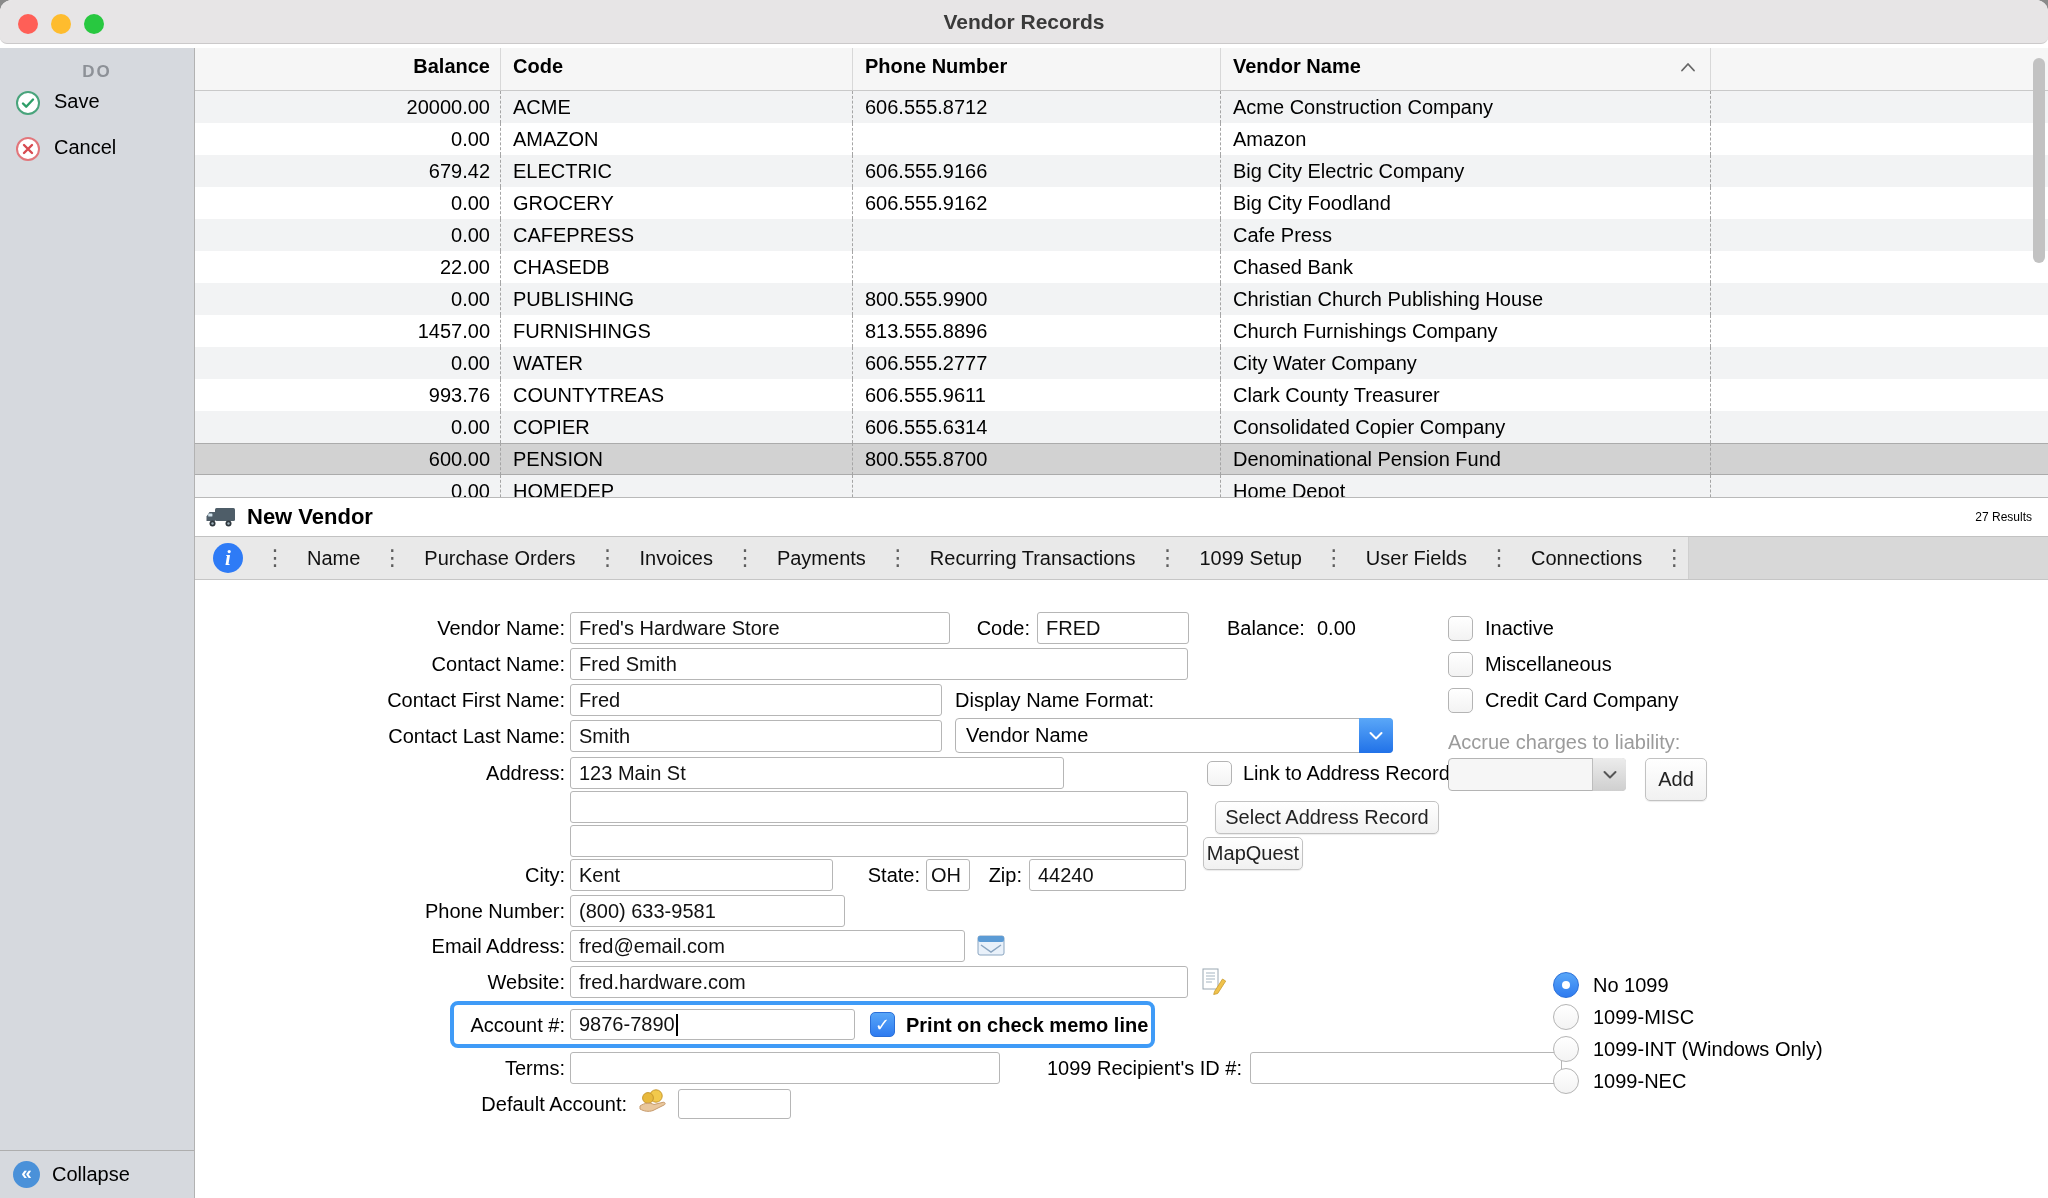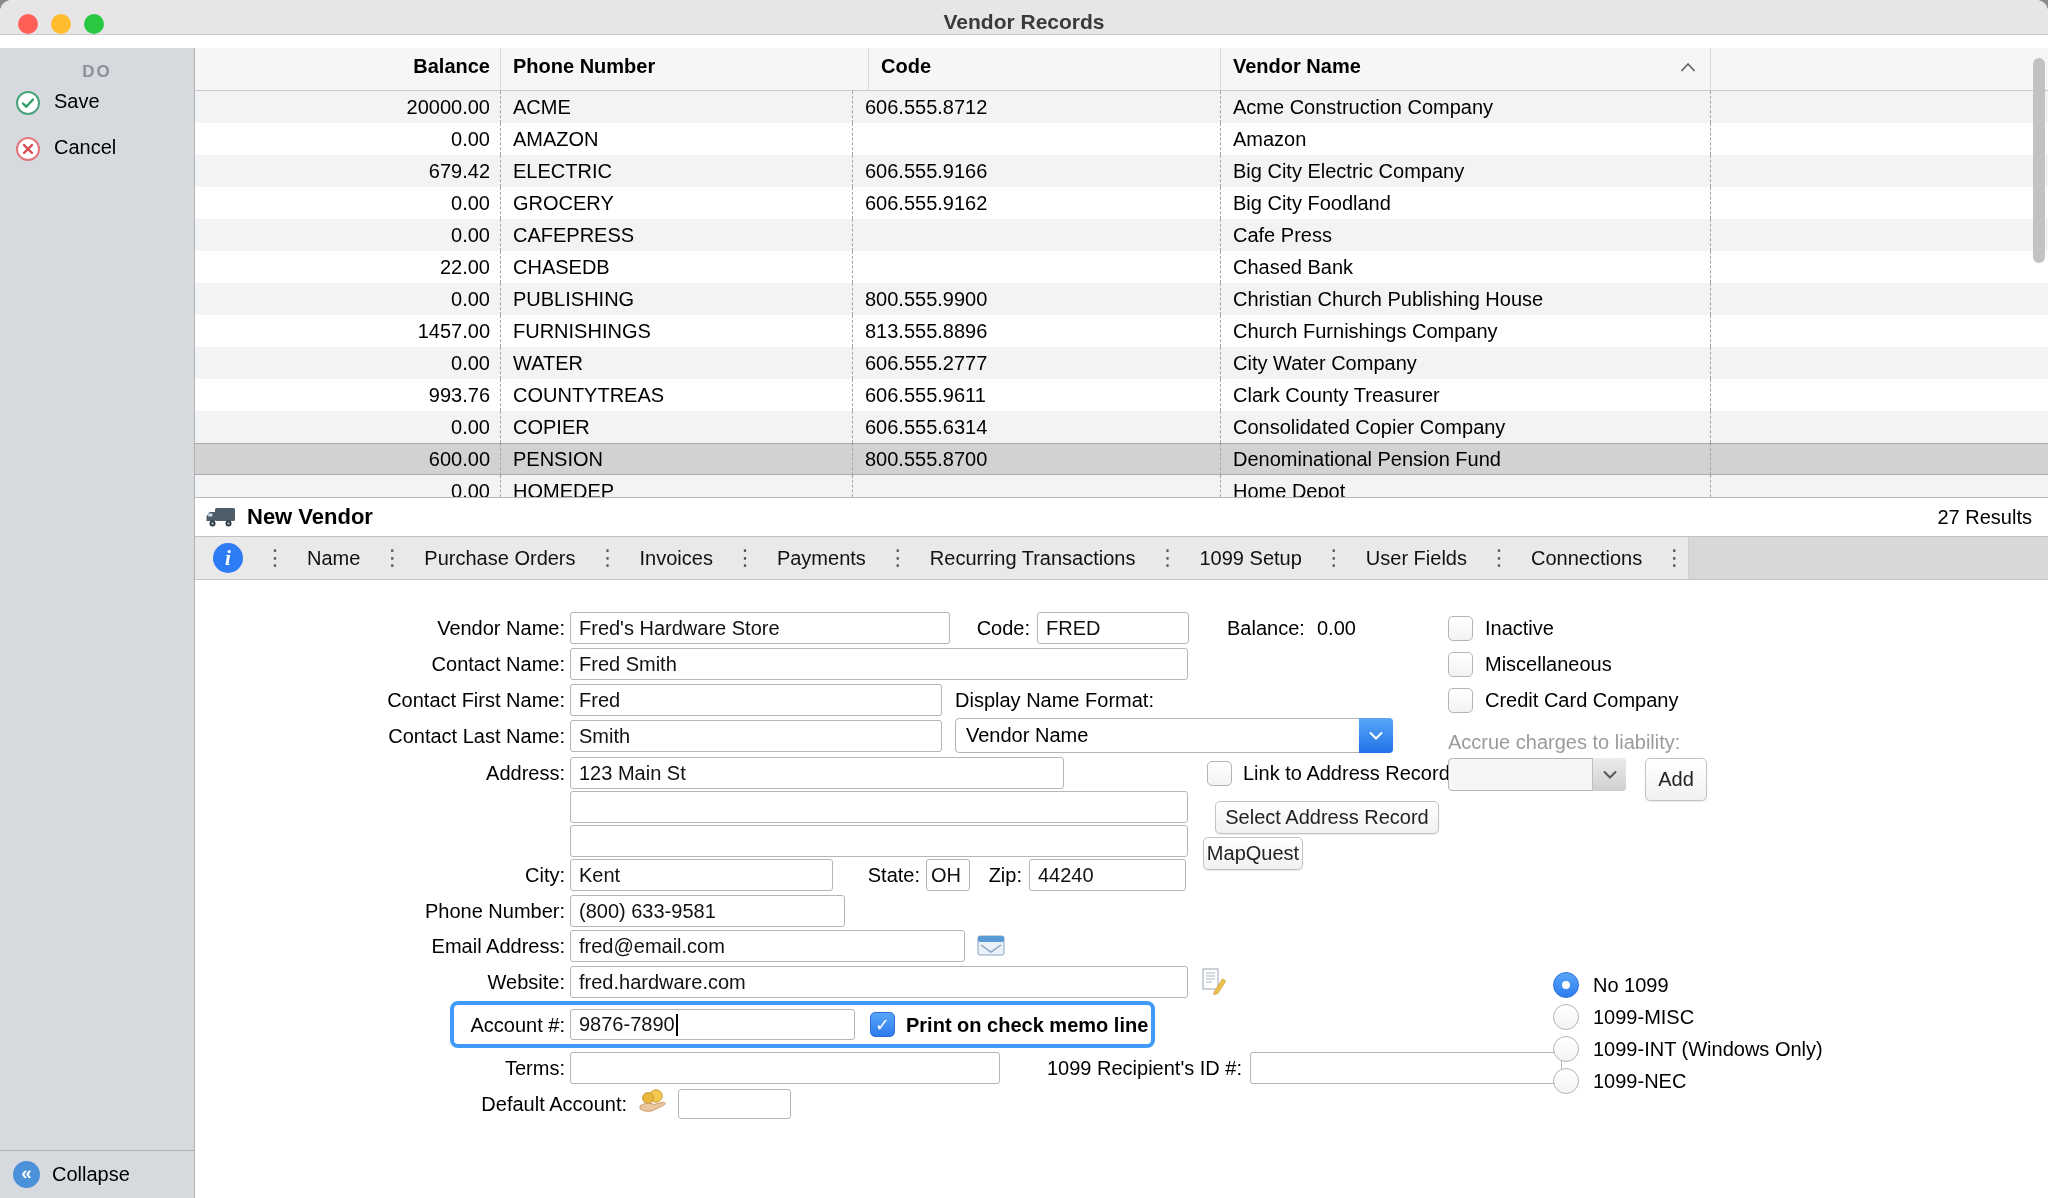--- a/index.html
+++ b/index.html
@@ -1,20 +1,20 @@
 <!DOCTYPE html>
 <html><head>
 <meta charset="utf-8">
 <style>
   *{margin:0;padding:0;box-sizing:border-box;}
   html,body{width:2048px;height:1198px;background:#8a8a8a;font-family:"Liberation Sans","DejaVu Sans",sans-serif;}
   .window{position:relative;width:2048px;height:1198px;border-radius:12px 12px 0 0;overflow:hidden;background:#fff;}
 
   
-  .titlebar{position:absolute;left:0;top:0;width:100%;height:35px;background:#e7e5e6;border-bottom:1px solid #cbc9ca;display:flex;align-items:flex-end;}
+  .titlebar{position:absolute;left:0;top:0;width:100%;height:44px;background:#e7e5e6;border-bottom:1px solid #cbc9ca;display:flex;align-items:center;border-radius:7px;}
   .lights{position:absolute;left:18px;top:14px;display:flex;gap:13px;}
   .light{width:20px;height:20px;border-radius:50%;}
   .light.red{background:#ff5f57;}.light.yellow{background:#febc2e;}.light.green{background:#28c840;}
   .title{width:100%;text-align:center;font-size:21px;font-weight:bold;color:#3a3a3a;}
 
   
   .sidebar{position:absolute;left:0;top:48px;width:195px;height:1150px;background:#d6d9de;border-right:1px solid #b2b2b2;}
   .sb-header{margin-top:14px;text-align:center;font-size:17px;font-weight:bold;color:#8d9197;letter-spacing:2px;}
   .sb-items{margin-top:8px;}
   .sb-item{display:flex;gap:13px;padding-left:15px;height:46px;font-size:20px;color:#000;cursor:default;}
@@ -37,21 +37,21 @@
   .cp{width:368px;padding-left:12px;}
   .cv{width:490px;padding-left:12px;position:relative;}
   .cr{flex:1;border-right:none !important;}
   .vrow.on{background:#d2d2d2 !important;box-shadow:inset 0 1px 0 #ababab, inset 0 -1px 0 #ababab;}
   .sortchev{position:absolute;right:14px;top:14px;}
   .scrollthumb{position:absolute;right:3px;top:10px;width:12px;height:205px;border-radius:6px;background:#c2c2c2;}
 
   
   .section-bar{position:absolute;left:0;top:449px;width:1853px;height:40px;background:#fff;border-top:1px solid #b9b9b9;border-bottom:1px solid #c2c2c2;display:flex;align-items:center;padding:0 16px 0 10px;gap:10px;}
   .section-title{font-size:22px;font-weight:600;}
-  .results{margin-left:auto;font-size:20px;color:#000;}
+  .results{margin-left:auto;font-size:12px;color:#000;}
 
   
   .tabbar{position:absolute;left:0;top:489px;width:1853px;height:43px;background:#e9e9e9;border-bottom:1px solid #c6c6c6;display:flex;align-items:flex-end;}
   .tab{font-size:20px;color:#111;padding:0 18px;height:100%;display:flex;align-items:center;white-space:nowrap;}
   .tsep{padding:0 3px;height:100%;display:flex;align-items:center;}
   .tsep::after{content:"⋮";font-size:22px;color:#5e5e5e;}
   .tabfill{flex:1;height:100%;background:#d8d8d8;border-left:1px solid #cfcfcf;}
   .info-icon{width:30px;height:30px;border-radius:50%;background:#2e7bf6;color:#fff;display:flex;align-items:center;justify-content:center;font-family:"Liberation Serif","DejaVu Serif",serif;font-style:italic;font-weight:bold;font-size:21px;}
   .info-icon::after{content:"i";}
 
@@ -116,22 +116,22 @@
       <span class="collapse-ic"></span>
       <span>Collapse</span>
     </div>
   </div>
 
   <div class="main">
 
     <div class="vtable">
       <div class="vhead">
         <span class="c cb">Balance</span>
+        <span class="c cc">Code</span>
         <span class="c cp">Phone Number</span>
-        <span class="c cc">Code</span>
         <span class="c cv">
           <span>Vendor Name</span>
           <svg class="sortchev" width="16" height="10" viewBox="0 0 16 10">
               <path d="M2 8.5L8 2l6 6.5" fill="none" stroke="#666" stroke-width="1.8" stroke-linecap="round" stroke-linejoin="round"></path>
             </svg>
         </span>
         <span class="c cr"></span>
       </div>
       <div class="vbody">
         <div class="vrow">

